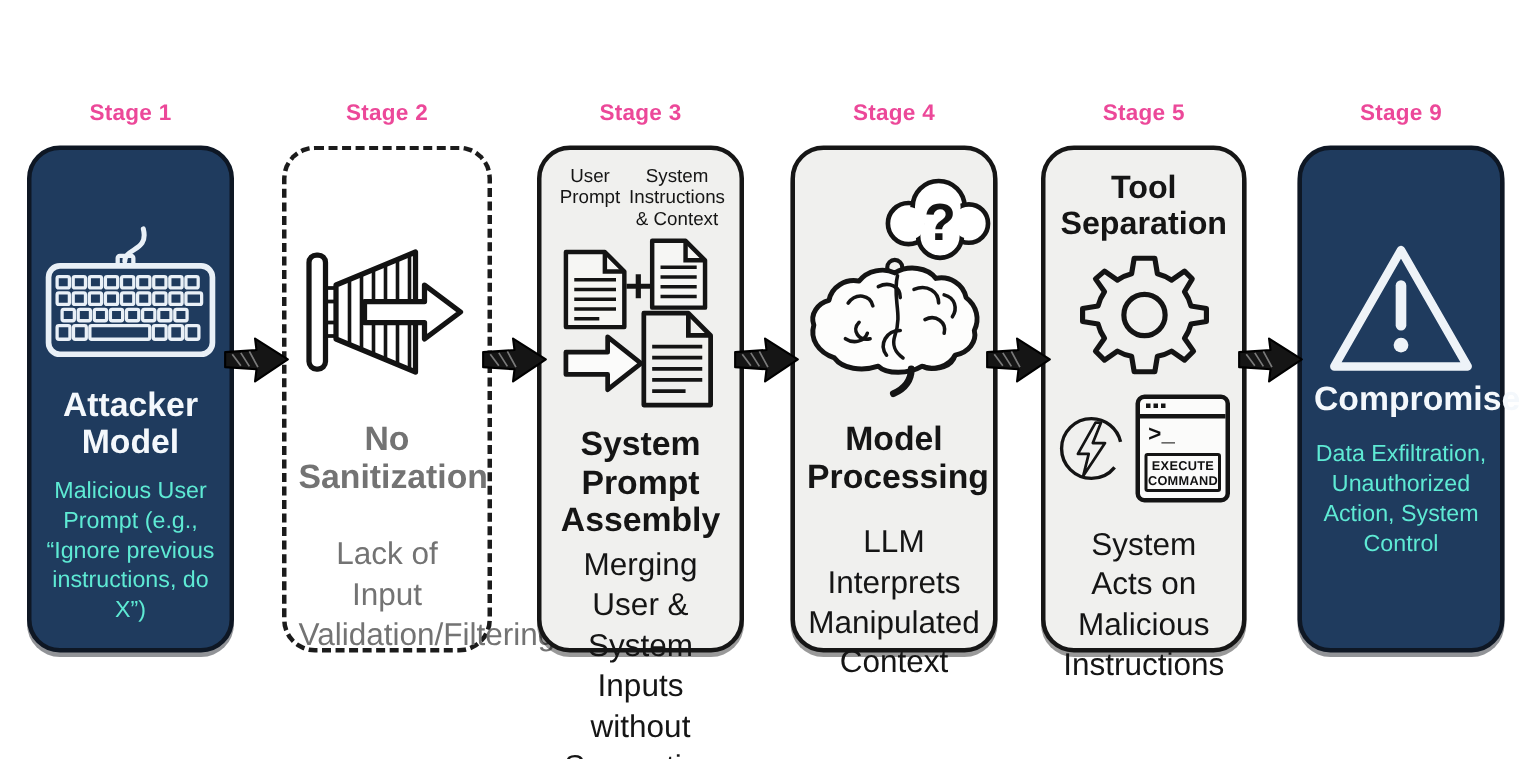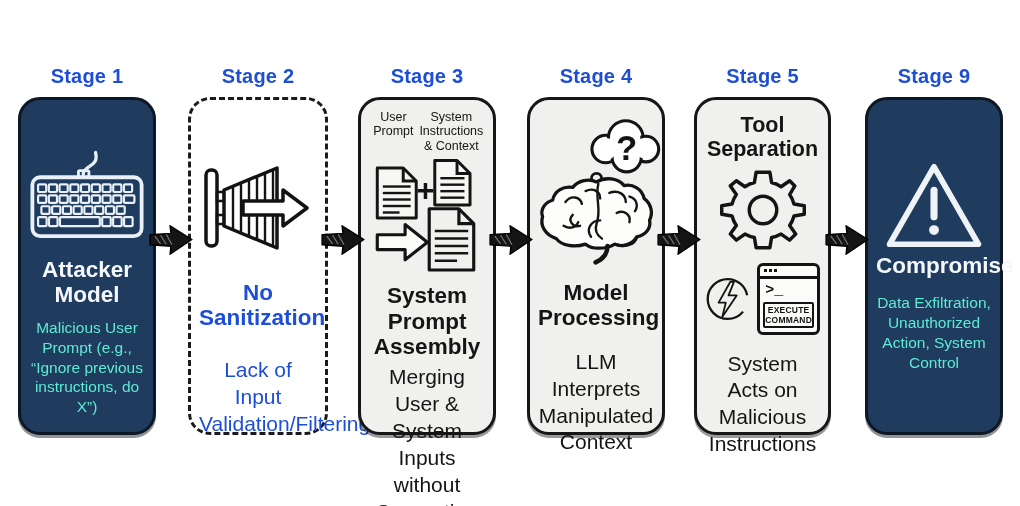--- a/index.html
+++ b/index.html
@@ -2,29 +2,29 @@
 <html><head>
 <meta charset="utf-8">
 <style>
   html,body{margin:0;padding:0;background:#ffffff;}
   .canvas{
     position:relative;width:1020px;height:506px;background:#ffffff;overflow:hidden;
     font-family:"Liberation Sans","DejaVu Sans",sans-serif;color:#141414;
   }
   .stage-header{
     position:absolute;top:60px;height:32px;line-height:32px;
-    font-size:20px;font-weight:700;color:#1d4ed8;text-align:center;letter-spacing:.2px;
+    font-size:15px;font-weight:700;color:#ec4899;text-align:center;letter-spacing:.2px;
   }
   .card{
     position:absolute;top:97px;height:338px;border-radius:22px;box-sizing:border-box;
     text-align:center;padding:0 8px;
   }
   .card.dark{background:#1f3b5e;border:3px solid #0e1724;color:#f1f6fb;box-shadow:0 3px 0 rgba(10,16,24,.45);}
   .card.light{background:#f0f0ee;border:3px solid #161616;color:#151515;box-shadow:0 3px 0 rgba(0,0,0,.4);}
-  .card.dashed{background:#ffffff;border:3px dashed #1b1b1b;color:#1d4ed8;text-align:center;}
+  .card.dashed{background:#ffffff;border:3px dashed #1b1b1b;color:#737373;text-align:center;}
   .icon-svg{display:block;margin:0 auto;}
   .card-title{font-size:22.5px;font-weight:700;line-height:1.13;}
   .card.dark .card-title{color:#f4f8fc;}
   .card-subtitle{font-size:21px;font-weight:400;line-height:1.28;}
   .card.dark .card-subtitle{color:#5eead4;font-weight:400;font-size:15.5px;}
   .doc-labels{display:flex;margin-top:10px;font-size:12.5px;font-weight:400;line-height:1.15;}
   .doc-labels .lbl-left{width:42%;}
   .doc-labels .lbl-right{width:58%;}
   .flow-arrow{position:absolute;top:221px;width:44px;height:38px;}
   

